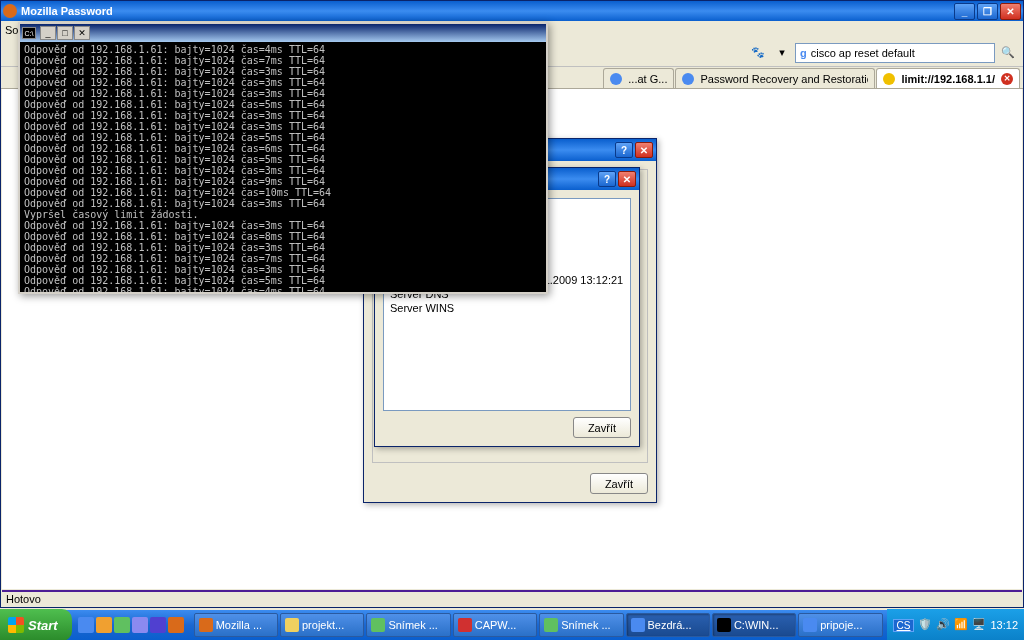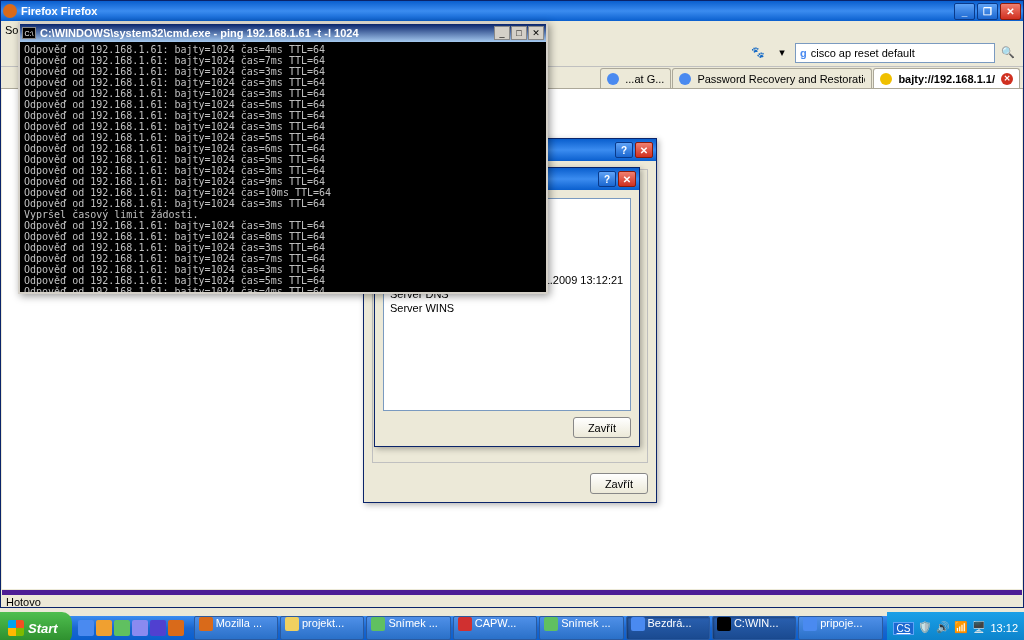--- a/index.html
+++ b/index.html
@@ -22,21 +22,21 @@
   .ff-search { width: 200px; height: 20px; background: white; border: 1px solid #7a9ac0; display: flex; align-items: center; padding: 0 4px; font-size: 11px; }
 
   .ff-tabs { height: 22px; background: #ece9d8; display: flex; align-items: flex-end; padding: 0 2px; border-bottom: 1px solid #aca899; }
   .ff-tab { height: 20px; background: #ece9d8; border: 1px solid #aca899; border-bottom: none; border-radius: 3px 3px 0 0; padding: 0 6px; display: flex; align-items: center; gap: 6px; font-size: 11px; margin-right: 1px; cursor: pointer; max-width: 200px; overflow: hidden; white-space: nowrap; }
   .ff-tab.active { background: #fff; font-weight: bold; }
   .ff-tab .favicon { width: 12px; height: 12px; border-radius: 6px; flex: none; }
   .ff-tab .tclose { width: 12px; height: 12px; border-radius: 6px; background: #d03020; color: white; font-size: 8px; display: flex; align-items: center; justify-content: center; flex: none; }
 
   .ff-content { position: absolute; top: 88px; left: 1px; right: 1px; bottom: 18px; background: #fff; }
 
-  .ff-status { position: absolute; bottom: 1px; left: 1px; right: 1px; height: 16px; background: #ece9d8; border-top: 5px solid #4c1d95; font-size: 11px; padding: 1px 4px; }
+  .ff-status { position: absolute; bottom: 1px; left: 1px; right: 1px; height: 16px; background: #ece9d8; border-top: 2px solid #4c1d95; font-size: 11px; padding: 1px 4px; }
 
   
   .xp-dialog { position: absolute; background: #ece9d8; border: 1px solid #0a246a; box-shadow: 2px 2px 6px rgba(0,0,0,0.3); }
   .xp-dialog.outer { top: 138px; left: 363px; width: 294px; height: 365px; }
   .xp-dialog.inner { top: 167px; left: 374px; width: 266px; height: 280px; }
   .xp-dlg-title { height: 22px; background: linear-gradient(#0a5fce, #3b8cf0, #0a5fce); display: flex; align-items: center; justify-content: flex-end; padding: 0 3px; gap: 2px; }
   .xp-hbtn { width: 18px; height: 16px; border: 1px solid #0a3a8a; border-radius: 2px; display: flex; align-items: center; justify-content: center; color: white; font-size: 10px; font-weight: bold; }
   .xp-hbtn.help { background: linear-gradient(#5fa3f7,#1b67d0); }
   .xp-hbtn.close { background: linear-gradient(#f08070,#d03020); border-color: #8a1a0a; }
   .xp-dlg-body { padding: 8px; }
@@ -47,41 +47,41 @@
   
   .cmd-window { position: absolute; top: 22px; left: 18px; width: 530px; height: 272px; border: 2px solid #d4d0c8; background: #000; box-shadow: 2px 2px 8px rgba(0,0,0,0.4); }
   .cmd-title { height: 18px; background: linear-gradient(#08246b,#a6caf0); display: flex; align-items: center; padding: 0 2px; color: white; font-size: 11px; }
   .cmd-title .cicon { width: 14px; height: 12px; background: #000; border: 1px solid #888; margin-right: 4px; font-size: 7px; display:flex; align-items:center; justify-content:center; }
   .cmd-title .ct { flex: 1; font-weight: bold; white-space: nowrap; overflow: hidden; }
   .cmd-title .cbtns { display: flex; gap: 1px; }
   .cmd-title .cbtn { width: 16px; height: 14px; background: #d4d0c8; border: 1px solid #888; color: black; font-size: 9px; display: flex; align-items: center; justify-content: center; cursor: pointer; }
   .cmd-body { font-family: 'Lucida Console', monospace; font-size: 10px; color: #c0c0c0; padding: 2px 4px; line-height: 11px; white-space: pre; height: calc(100% - 18px); overflow: hidden; }
 
   
-  .taskbar { position: absolute; bottom: 0; left: 0; right: 0; height: 24px; background: linear-gradient(#3b8cf0,#1b67d0,#0a5fce); display: flex; align-items: center; }
+  .taskbar { position: absolute; bottom: 0; left: 0; right: 0; height: 30px; background: linear-gradient(#3b8cf0,#1b67d0,#0a5fce); display: flex; align-items: center; }
   .start-btn { height: 32px; padding: 0 14px 0 8px; background: linear-gradient(#4fbf4f,#2a8a2a); border-radius: 0 10px 10px 0; color: white; font-weight: bold; font-size: 13px; font-style: italic; display: flex; align-items: center; gap: 4px; cursor: pointer; }
   .ql { display: flex; align-items: center; gap: 2px; padding: 0 6px; }
   .ql-icon { width: 16px; height: 16px; border-radius: 2px; cursor: pointer; }
   .tb-tasks { flex: 1; display: flex; align-items: center; gap: 2px; padding: 0 4px; overflow: hidden; }
-  .tb-task { height: 24px; flex: 1; min-width: 0; max-width: 140px; background: linear-gradient(#4f90e8,#2a70c8); border: 1px solid #2a5aa0; border-radius: 2px; display: flex; align-items: flex-start; gap: 3px; padding: 0 4px; color: white; font-size: 11px; cursor: pointer; overflow: hidden; white-space: nowrap; }
+  .tb-task { height: 24px; flex: 1; min-width: 0; max-width: 140px; background: linear-gradient(#4f90e8,#2a70c8); border: 1px solid #2a5aa0; border-radius: 2px; display: flex; align-items: center; gap: 3px; padding: 0 4px; color: white; font-size: 11px; cursor: pointer; overflow: hidden; white-space: nowrap; }
   .tb-task.active { background: linear-gradient(#2a60b0,#1a4a90); box-shadow: inset 1px 1px 2px rgba(0,0,0,0.3); }
   .tb-task .ticon { width: 14px; height: 14px; flex: none; border-radius: 2px; }
   .tray { height: 32px; background: linear-gradient(#1ba0e8,#0a80c8); display: flex; align-items: center; padding: 0 6px; gap: 4px; color: white; font-size: 11px; }
   .tray-icon { width: 14px; height: 14px; }
   .lang-ind { background: #1b67d0; border: 1px solid #5fa3f7; padding: 0px 3px; font-size: 10px; text-decoration: underline; }
 
   .hidden-text { overflow: hidden; text-overflow: clip; }
 </style>
 </head>
 <body>
 
 <div class="firefox-window">
   <div class="ff-titlebar">
     <div class="ff-icon"></div>
-    <div class="ff-title">Firefox Firefox</div>
+    <div class="ff-title">Mozilla Password</div>
     <div class="ff-winbtns">
       <div class="ff-winbtn">_</div>
       <div class="ff-winbtn">❐</div>
       <div class="ff-winbtn close">✕</div>
     </div>
   </div>
   <div class="ff-menubar">
     <span>Sou</span>
   </div>
   <div class="ff-toolbar">
@@ -99,21 +99,21 @@
       <div class="ff-tab">
         <div class="favicon" style="background: rgb(74, 138, 240);"></div>
         <span class="hidden-text">...at G...</span>
       </div>
       <div class="ff-tab">
         <div class="favicon" style="background: rgb(74, 138, 240);"></div>
         <span class="hidden-text">Password Recovery and Restoration of ...</span>
       </div>
       <div class="ff-tab active">
         <div class="favicon" style="background: rgb(240, 192, 0);"></div>
-        <span class="hidden-text">bajty://192.168.1.1/</span>
+        <span class="hidden-text">limit://192.168.1.1/</span>
         <div class="tclose">✕</div>
       </div>
     </div>
   <div class="ff-content"></div>
   <div class="ff-status">
     <span>Hotovo</span>
   </div>
 </div>
 
 <div class="xp-dialog outer">
@@ -147,21 +147,20 @@
       </div>
     <div class="xp-btn-row">
       <button class="xp-btn">Zavřít</button>
     </div>
   </div>
 </div>
 
 <div class="cmd-window">
   <div class="cmd-title">
     <div class="cicon">C:\</div>
-    <div class="ct">C:\WINDOWS\system32\cmd.exe - ping 192.168.1.61 -t -l 1024</div>
     <div class="cbtns">
       <div class="cbtn">_</div>
       <div class="cbtn">□</div>
       <div class="cbtn">✕</div>
     </div>
   </div>
   <div class="cmd-body" id="cmd-body">Odpověď od 192.168.1.61: bajty=1024 čas=4ms TTL=64
 Odpověď od 192.168.1.61: bajty=1024 čas=7ms TTL=64
 Odpověď od 192.168.1.61: bajty=1024 čas=3ms TTL=64
 Odpověď od 192.168.1.61: bajty=1024 čas=3ms TTL=64

